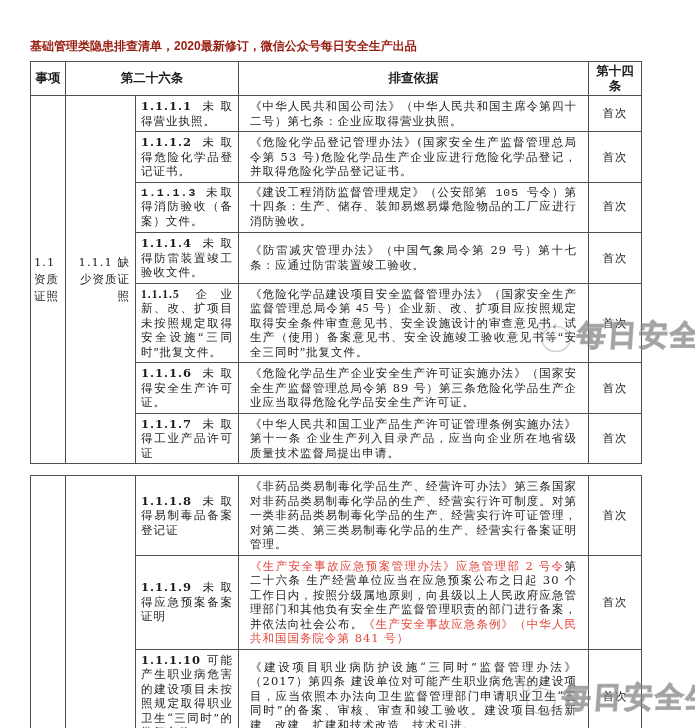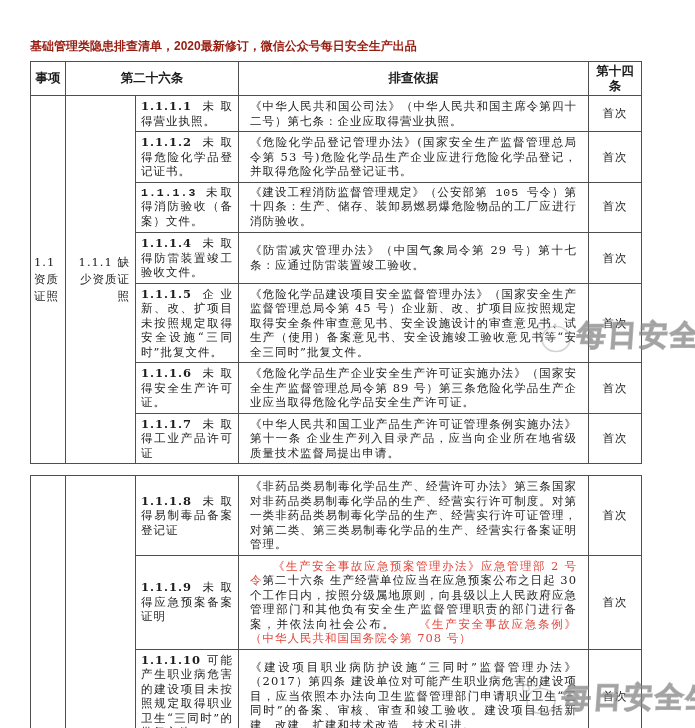--- a/index.html
+++ b/index.html
@@ -77,21 +77,21 @@
   td.cell-basis{
     text-align:justify;
     padding:3px 11px;
     letter-spacing:1px;
   }
   td.cell-freq{
     text-align:center;
     letter-spacing:1px;
   }
   .num{font-weight:bold;}
-  .red{color:var(--red);margin-left:23px;}
+  .red{color:var(--red);}
   .bold{font-weight:normal;}
   .watermark{
     position:absolute;
     display:flex;
     align-items:center;
     gap:1px;
     pointer-events:none;
     z-index:6;
   }
   .wm-1{left:534px;top:316px;}
@@ -148,21 +148,21 @@
         <tr style="height: 32px; font-family: Liberation Mono, monospace;">
           <td class="cell-content"><span class="num">1.1.1.3 </span>未取得消防验收（备案）文件。</td>
           <td class="cell-basis"><span>《建设工程消防监督管理规定》（公安部第 105 号令）第十四条：生产、储存、装卸易燃易爆危险物品的工厂应进行消防验收。</span></td>
           <td class="cell-freq">首次</td>
         </tr>
         <tr style="height: 43px;">
           <td class="cell-content"><span class="num">1.1.1.4 </span>未取得防雷装置竣工验收文件。</td>
           <td class="cell-basis"><span>《防雷减灾管理办法》（中国气象局令第 29 号）第十七条：应通过防雷装置竣工验收。</span></td>
           <td class="cell-freq">首次</td>
         </tr>
-        <tr style="height: 58px;">
+        <tr style="height: 58px; font-family: Liberation Serif, serif;">
           <td class="cell-content"><span class="num">1.1.1.5 </span>企业新、改、扩项目未按照规定取得安全设施“三同时”批复文件。</td>
           <td class="cell-basis"><span>《危险化学品建设项目安全监督管理办法》（国家安全生产监督管理总局令第 45 号）企业新、改、扩项目应按照规定取得安全条件审查意见书、安全设施设计的审查意见书、试生产（使用）备案意见书、安全设施竣工验收意见书等“安全三同时”批复文件。</span></td>
           <td class="cell-freq">首次</td>
         </tr>
         <tr style="height: 44px;">
           <td class="cell-content"><span class="num">1.1.1.6 </span>未取得安全生产许可证。</td>
           <td class="cell-basis"><span>《危险化学品生产企业安全生产许可证实施办法》（国家安全生产监督管理总局令第 89 号）第三条危险化学品生产企业应当取得危险化学品安全生产许可证。</span></td>
           <td class="cell-freq">首次</td>
         </tr>
         <tr style="height: 31px;">
@@ -184,21 +184,21 @@
     <tbody id="t2body">
         <tr style="height: 65px;">
           <td class="cell-item" rowspan="4"></td>
           <td class="cell-subitem" rowspan="3"></td>
           <td class="cell-content"><span class="num">1.1.1.8 </span>未取得易制毒品备案登记证</td>
           <td class="cell-basis"><span>《非药品类易制毒化学品生产、经营许可办法》</span><span class="bold">第三条</span><span>国家对非药品类易制毒化学品的生产、经营实行许可制度。对第一类非药品类易制毒化学品的生产、经营实行许可证管理，对第二类、第三类易制毒化学品的生产、经营实行备案证明管理。</span></td>
           <td class="cell-freq">首次</td>
         </tr>
         <tr style="height: 80px;">
           <td class="cell-content"><span class="num">1.1.1.9 </span>未取得应急预案备案证明</td>
-          <td class="cell-basis"><span class="red">《生产安全事故应急预案管理办法》应急管理部 2 号令</span><span class="bold">第二十六条</span><span> 生产经营单位应当在应急预案公布之日起 30 个工作日内，按照分级属地原则，向县级以上人民政府应急管理部门和其他负有安全生产监督管理职责的部门进行备案，并依法向社会公布。</span><span class="red">《生产安全事故应急条例》（中华人民共和国国务院令第 708 号）</span></td>
+          <td class="cell-basis"><span class="red">《生产安全事故应急预案管理办法》应急管理部 2 号令</span><span class="bold">第二十六条</span><span> 生产经营单位应当在应急预案公布之日起 30 个工作日内，按照分级属地原则，向县级以上人民政府应急管理部门和其他负有安全生产监督管理职责的部门进行备案，并依法向社会公布。</span><span class="red">《生产安全事故应急条例》（中华人民共和国国务院令第 841 号）</span></td>
           <td class="cell-freq">首次</td>
         </tr>
         <tr style="height: 78px;">
           <td class="cell-content"><span class="num">1.1.1.10 </span>可能产生职业病危害的建设项目未按照规定取得职业卫生“三同时”的批复文件。</td>
           <td class="cell-basis"><span>《建设项目职业病防护设施“三同时”监督管理办法》（2017）</span><span class="bold">第四条</span><span> 建设单位对可能产生职业病危害的建设项目，应当依照本办法向卫生监督管理部门申请职业卫生“三同时”的备案、审核、审查和竣工验收。建设项目包括新建、改建、扩建和技术改造、技术引进。</span></td>
           <td class="cell-freq">首次</td>
         </tr>
       </tbody>
   </table>
 

